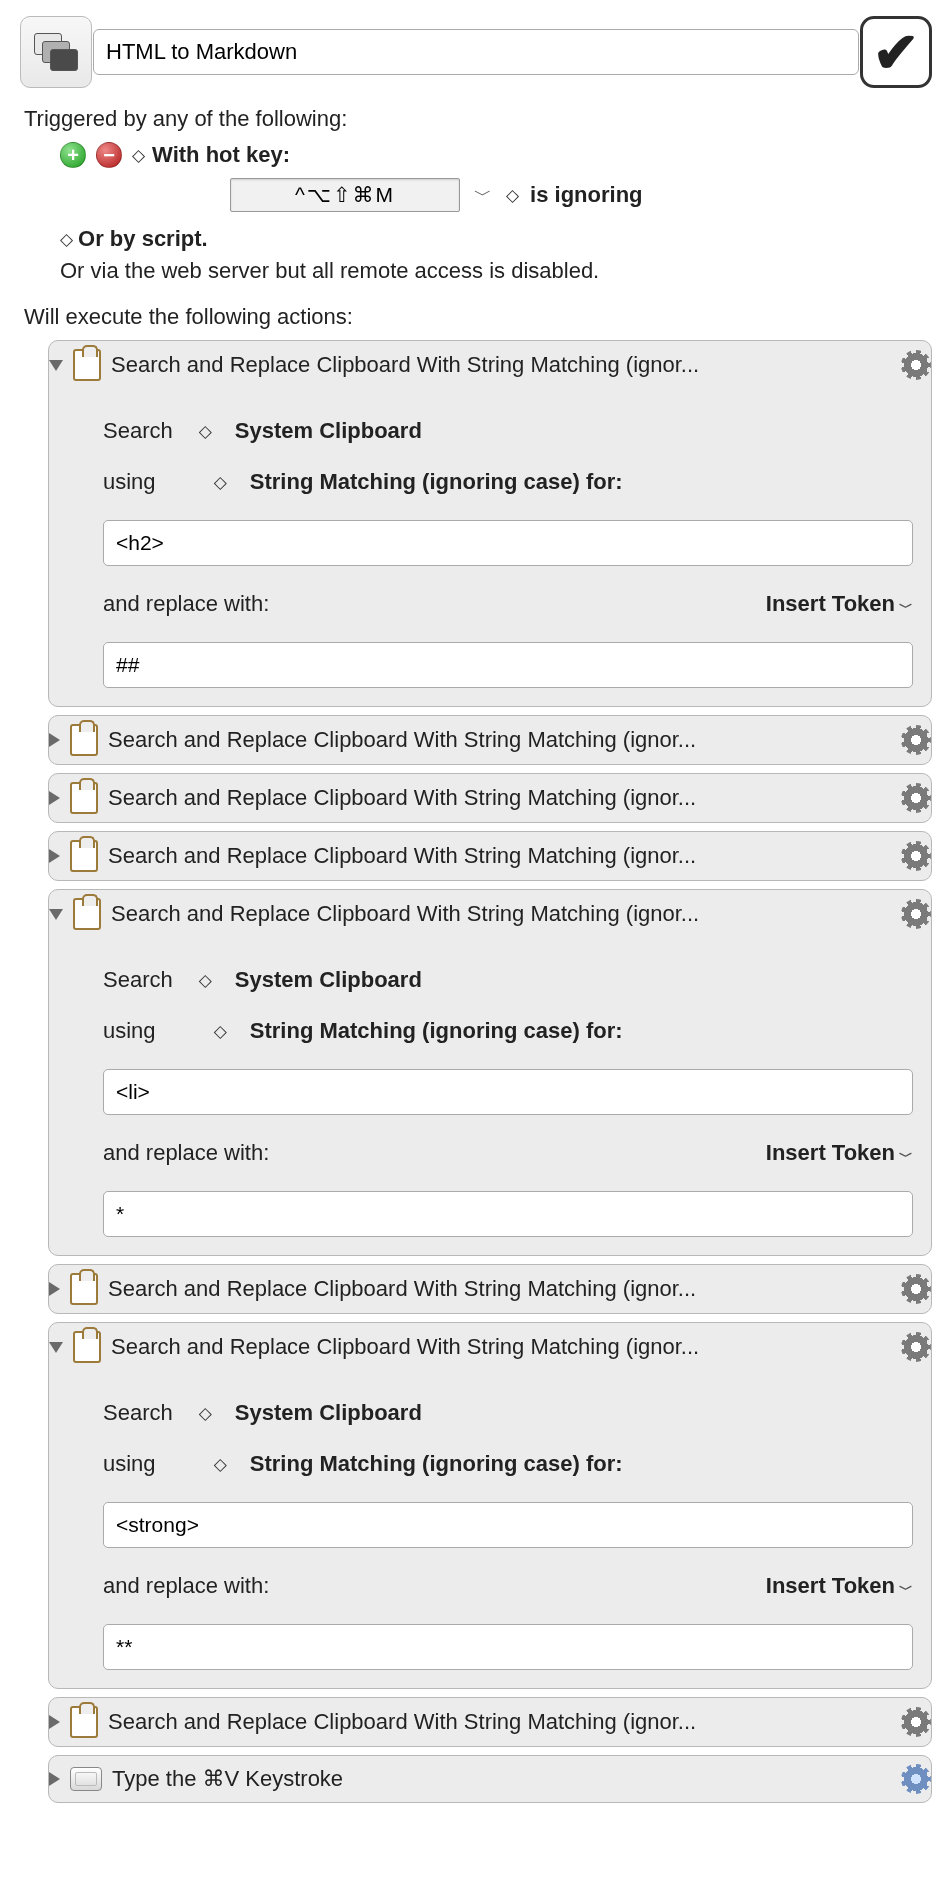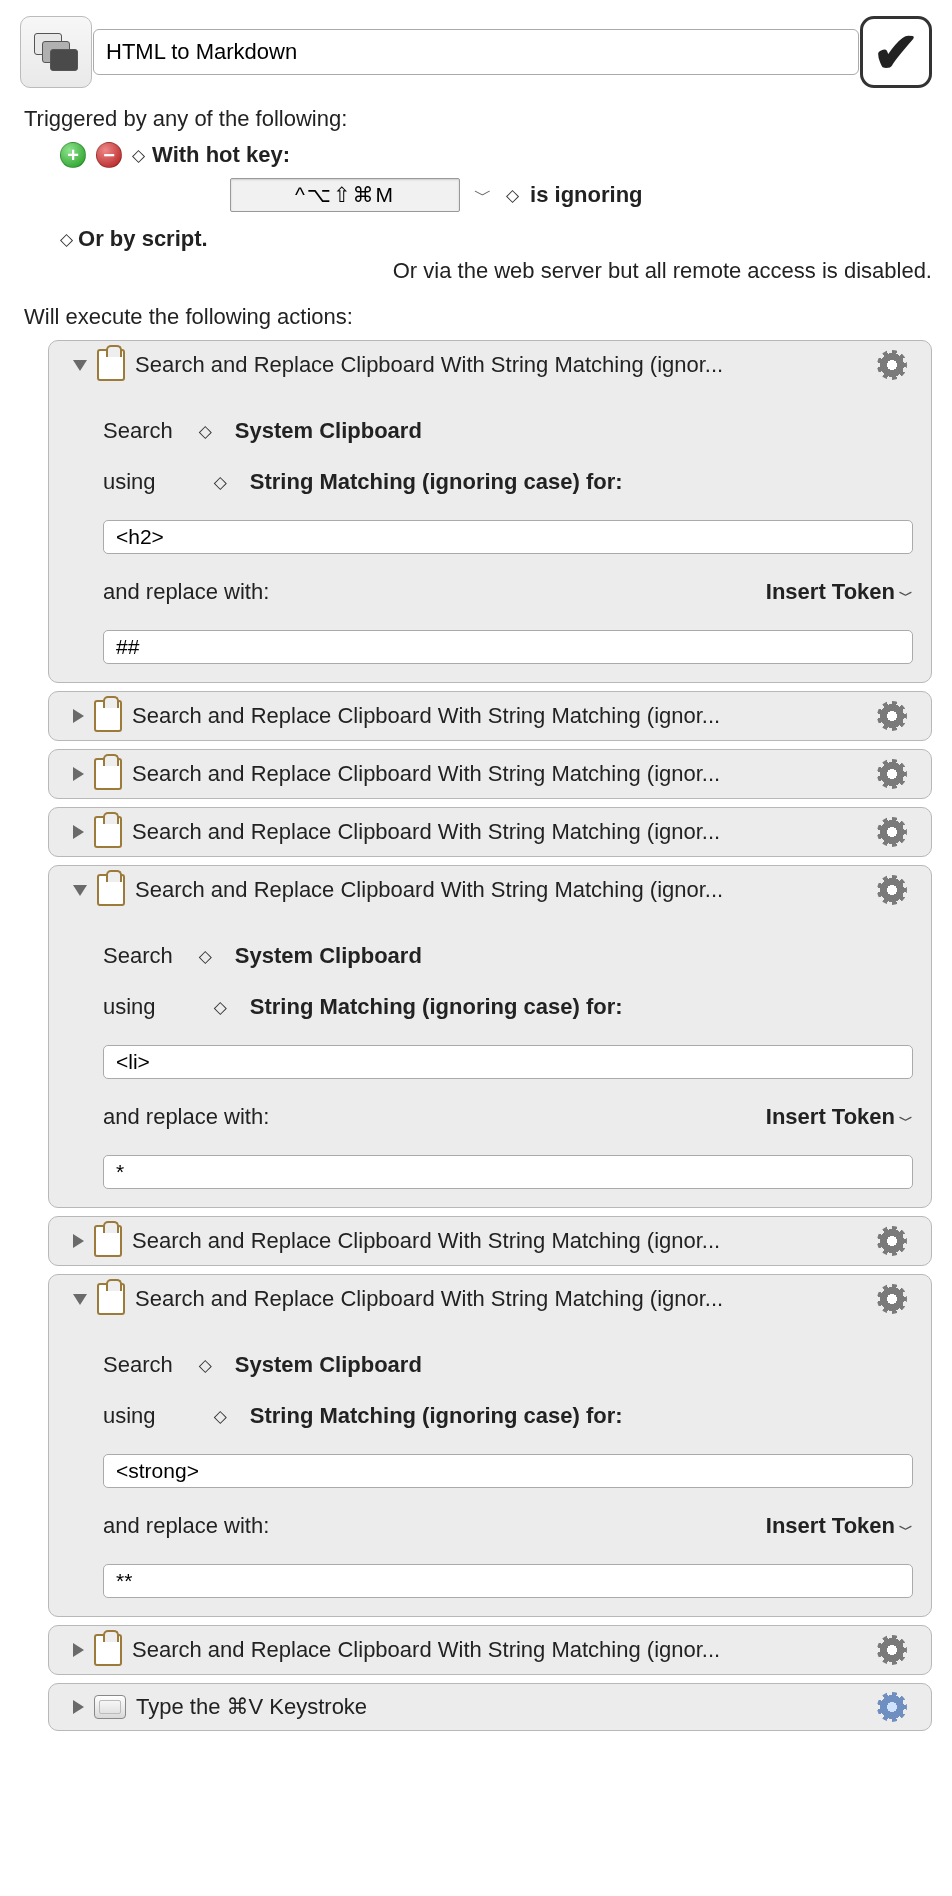--- a/index.html
+++ b/index.html
@@ -47,28 +47,28 @@
   .updown { font-size:17px; letter-spacing:-3px; color:#333; user-select:none; }
   .bold { font-weight:700; }
   .hotkey-row { display:flex; align-items:center; gap:14px; margin:10px 0 14px 210px; }
   .hotkey-field {
     width:230px; height:34px; border:1px solid #999; background:#f1f1f1;
     text-align:center; font-size:21px; letter-spacing:2px; border-radius:2px;
     box-shadow: inset 0 1px 2px rgba(0,0,0,.15);
   }
   .chev-down { color:#666; font-size:18px; }
   .script-row { margin-left:40px; margin-bottom:6px; display:flex; align-items:center; gap:8px;}
-  .remote-row { margin-left:40px; margin-bottom:20px;text-align:right; }
+  .remote-row { margin-left:40px; margin-bottom:20px; }
   .actions-container { margin-top:8px; }
   .action {
     border:1px solid #b8b8b8; border-radius:10px; background:#ececec;
     margin:8px 0 8px 28px; overflow:hidden;
   }
   .action-head {
-    display:flex; align-items:center; gap:10px; padding:8px 24px;
+    display:flex; align-items:center; gap:10px; padding:8px 0;
     font-size:22px;
   }
   .disclosure {
     width:0;height:0;display:inline-block;
   }
   .disclosure.closed {
     border-left:11px solid #6a6a6a; border-top:7px solid transparent; border-bottom:7px solid transparent;
   }
   .disclosure.open {
     border-top:11px solid #6a6a6a; border-left:7px solid transparent; border-right:7px solid transparent;
@@ -95,21 +95,21 @@
   }
   .gear.blue {
     background:
       radial-gradient(circle,#cfe3ff 0 5px,#6e8fbf 5px 12px,transparent 12px),
       conic-gradient(#6e8fbf 0 20deg,transparent 20deg 40deg,#6e8fbf 40deg 60deg,transparent 60deg 80deg,#6e8fbf 80deg 100deg,transparent 100deg 120deg,#6e8fbf 120deg 140deg,transparent 140deg 160deg,#6e8fbf 160deg 180deg,transparent 180deg 200deg,#6e8fbf 200deg 220deg,transparent 220deg 240deg,#6e8fbf 240deg 260deg,transparent 260deg 280deg,#6e8fbf 280deg 300deg,transparent 300deg 320deg,#6e8fbf 320deg 340deg,transparent 340deg 360deg);
   }
   .action-body { padding:4px 18px 18px 54px; }
   .body-row { display:flex; align-items:center; gap:26px; margin:25px 0; font-size:22px;}
   .body-row .spacer { flex:1; }
   .text-input {
-    width:100%; height:34px; border:1px solid #aaa; border-radius:5px;
+    width:100%; height:46px; border:1px solid #aaa; border-radius:5px;
     padding:0 12px; font-size:21px; background:#fff;
   }
   .token-btn { font-weight:700; display:flex; align-items:flex-end; gap:4px; }
   .chev-sm { font-size:14px; color:#555;}
 </style>
 </head>
 <body>
 
 <div class="header-row">
   <div class="macro-icon">

